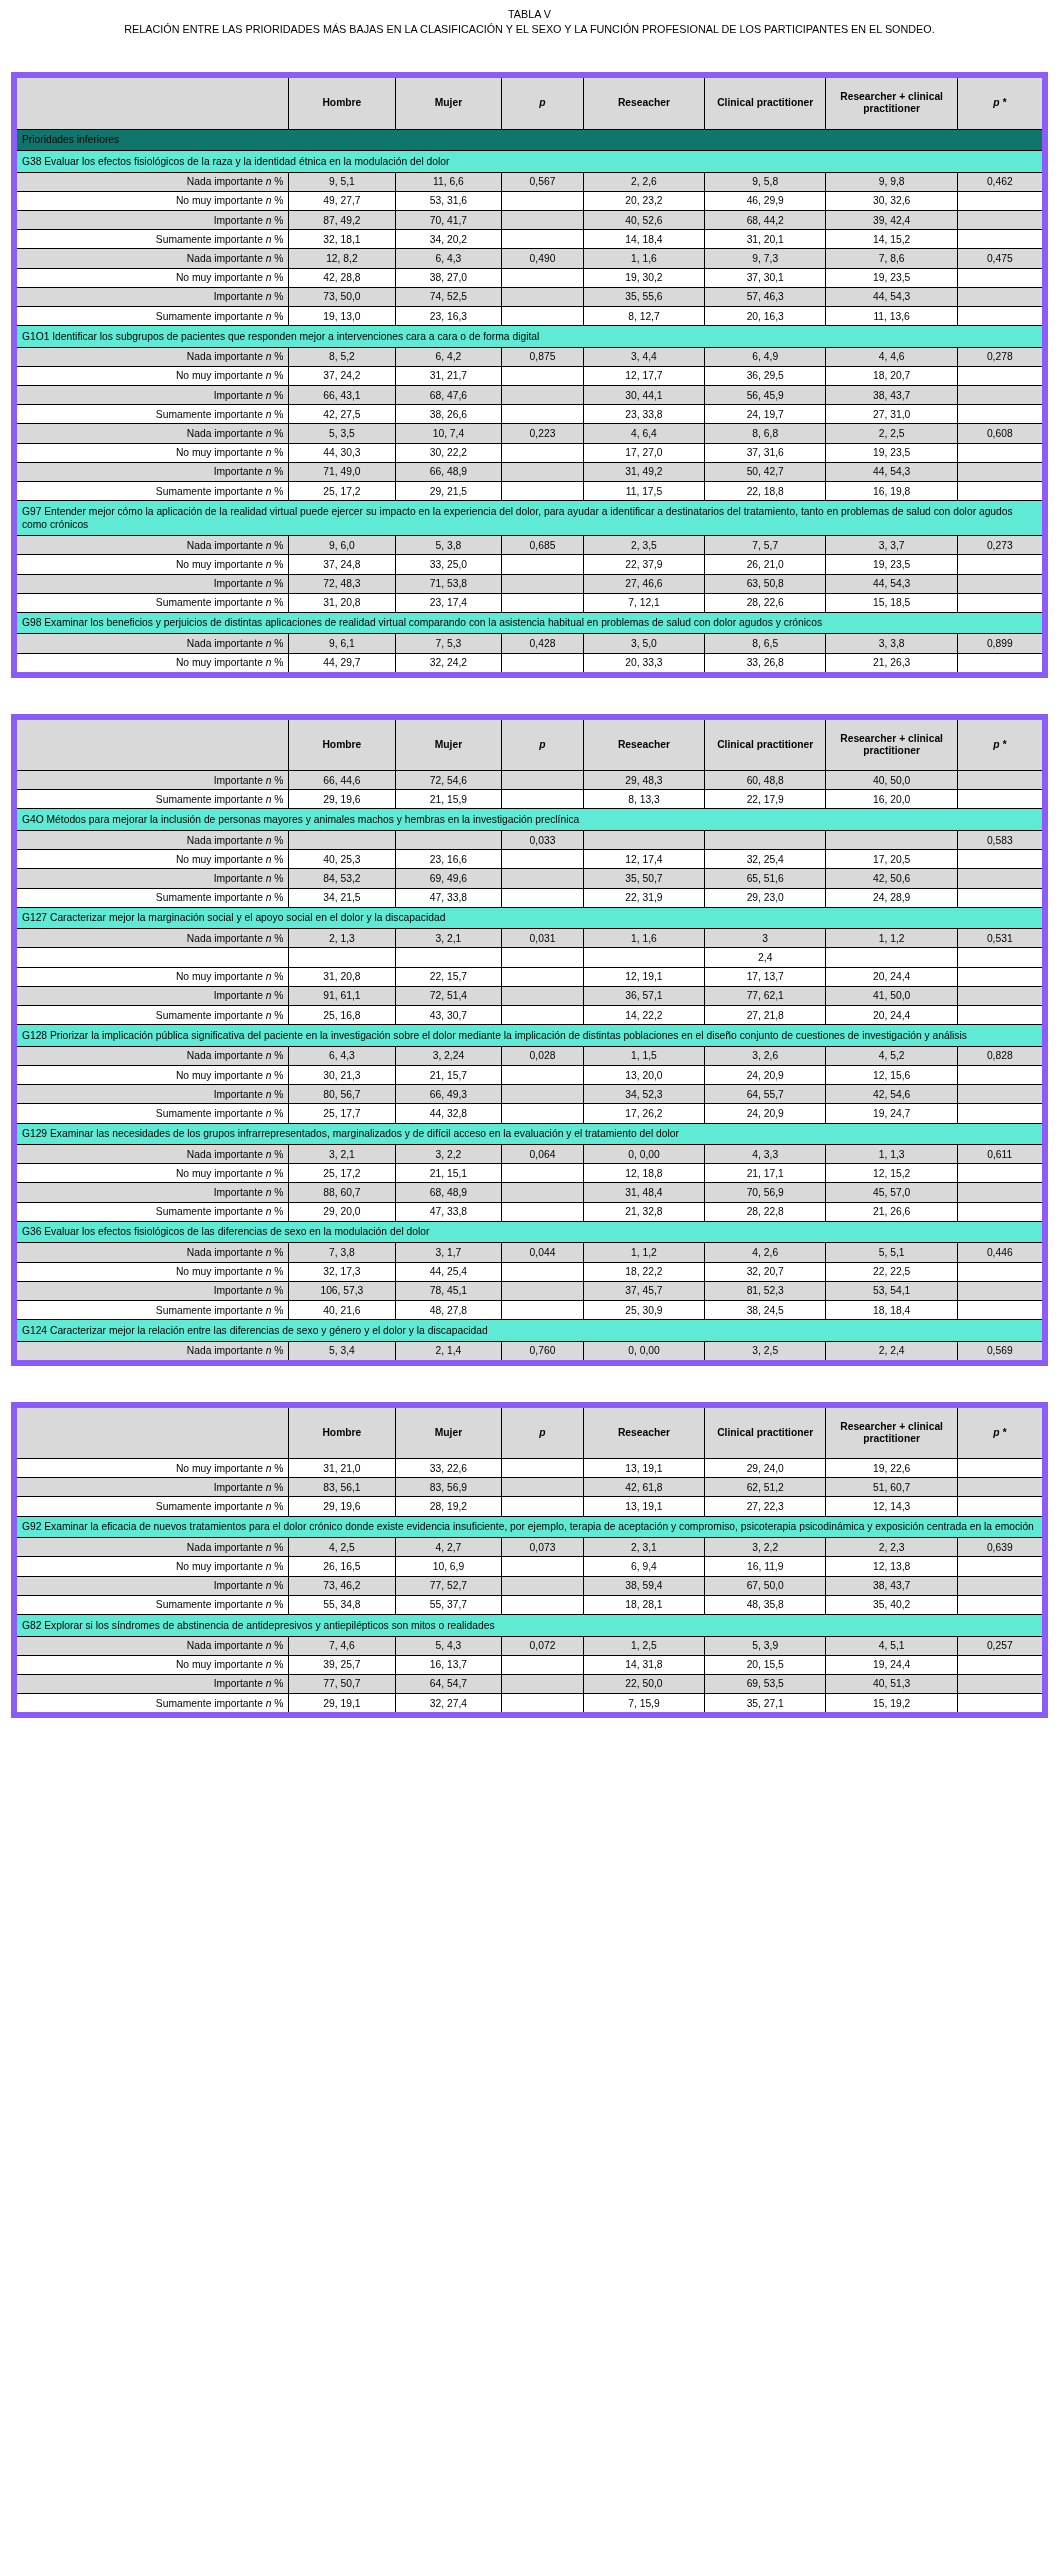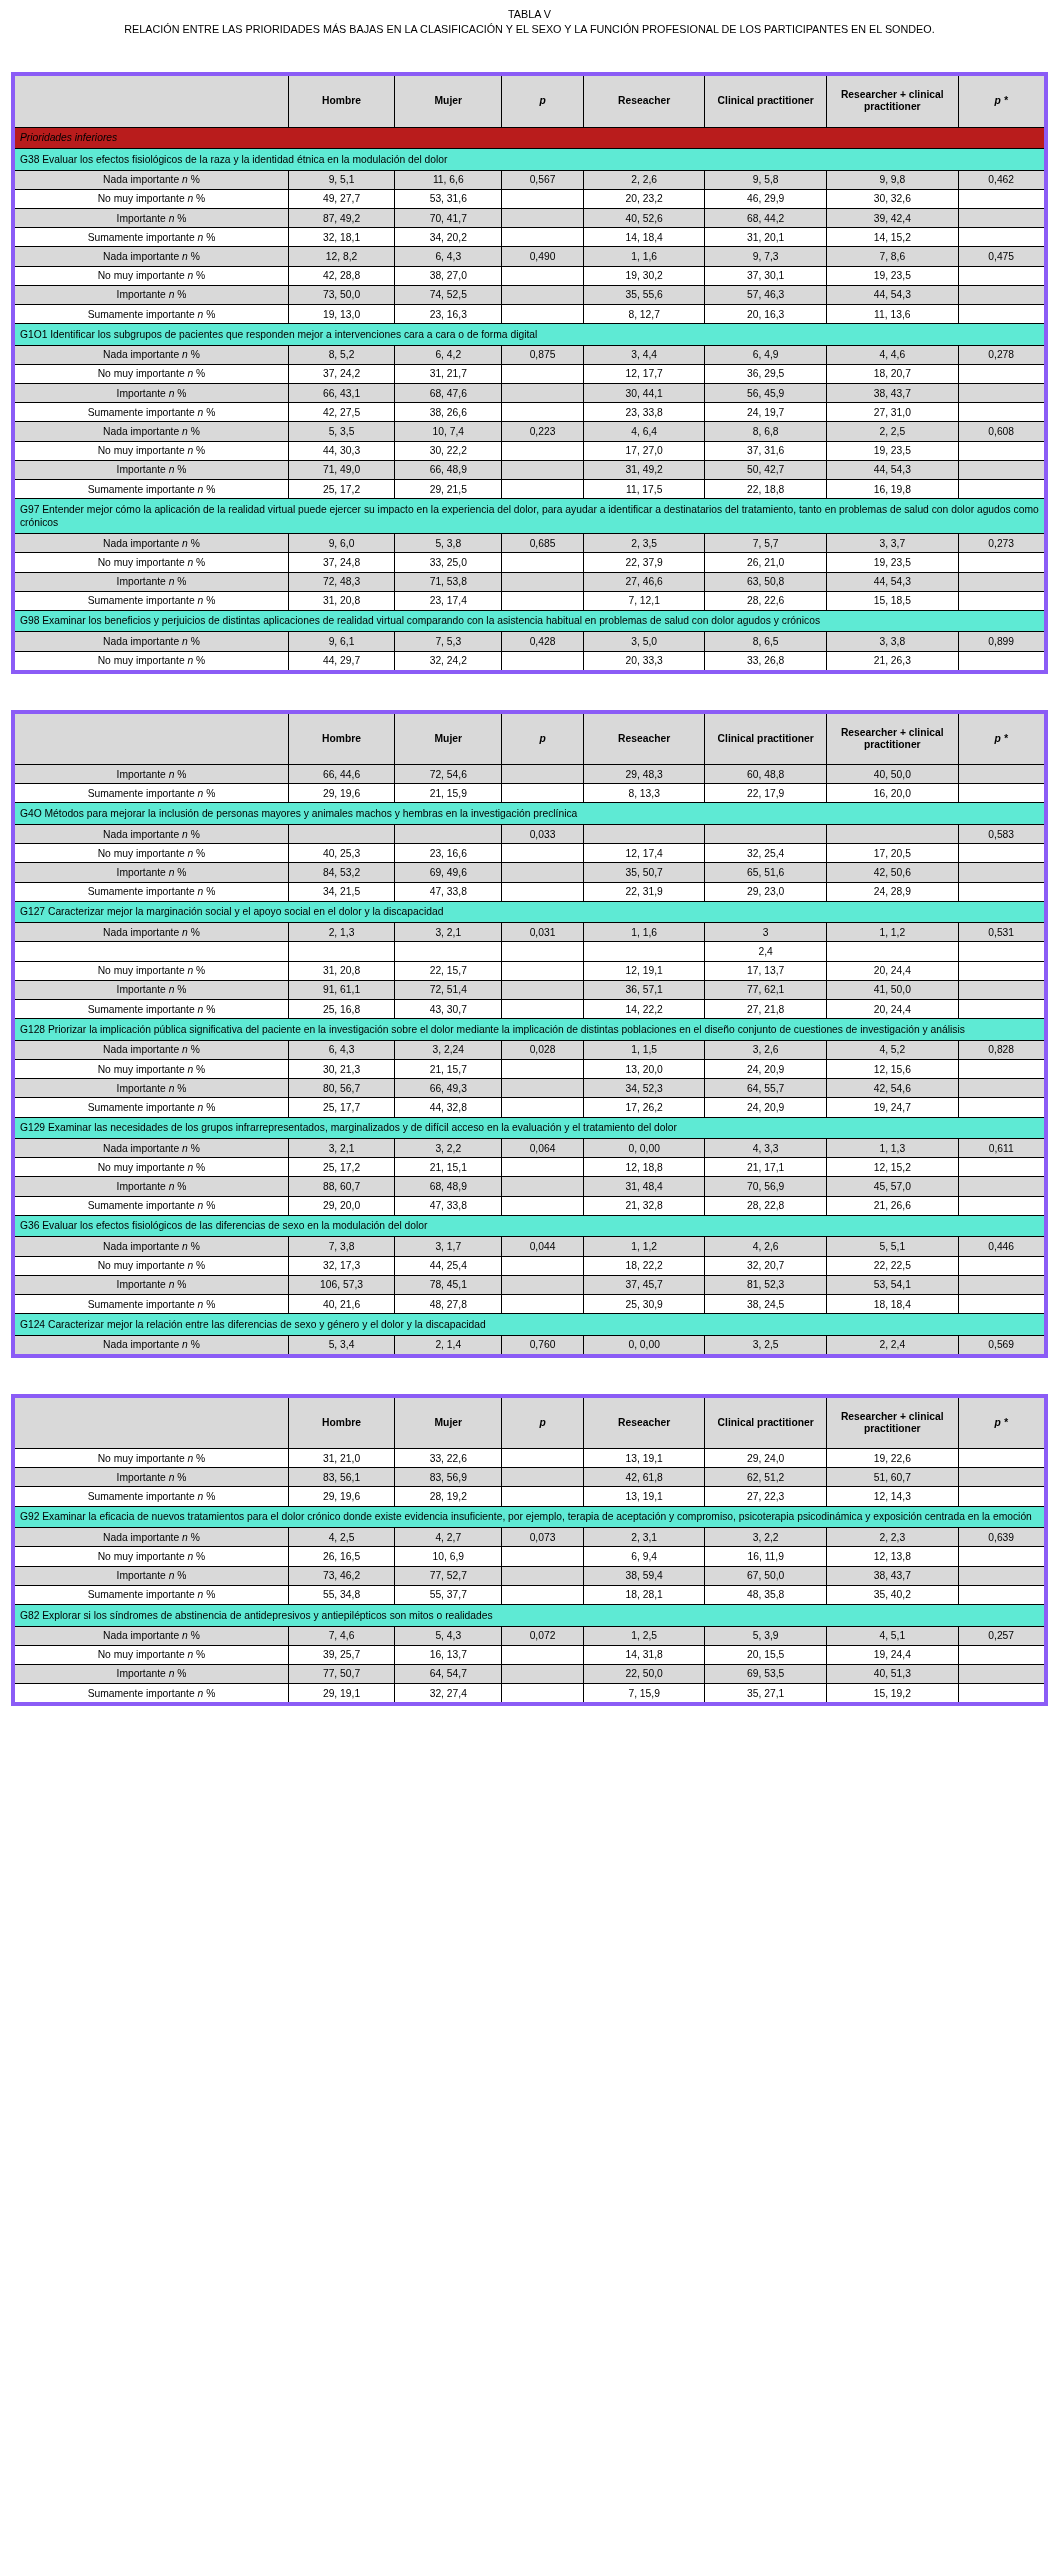--- a/index.html
+++ b/index.html
@@ -28,21 +28,21 @@
   }
   .doc-title .tmain {
     display: block;
     font-size: 10.8px;
     font-weight: normal;
   }
   table.grid {
     border-collapse: collapse;
     width: 100%;
     table-layout: fixed;
-    border: 4px solid #8b5cf6;
+    border: 6px solid #8b5cf6;
     margin-top: 36px;
   }
   table.grid td, table.grid th {
     border: 0.5px solid #000;
     font-size: 10.3px;
     padding: 3.6px 4.6px;
     vertical-align: middle;
   }
   
   col.c-label { width: 242px; }
@@ -65,25 +65,24 @@
   thead th.ital { font-style: italic; font-weight: bold; }
 
   tr.section td {
     background: #5eead4;
     font-size: 10.3px;
     text-align: left;
     padding: 3.6px 4.6px;
     line-height: 1.3;
   }
   tr.section-italic td {
-    background: #b91c1c;
-    font-style: italic;
+    background: #0f766e;
   }
   td.rowlabel {
-    text-align: center;
+    text-align: right;
     padding-left: 10.3px;
     white-space: normal;
   }
   td.val {
     text-align: center;
   }
   td.shaded {
     background: #d9d9d9;
   }
   .ital { font-style: italic; }

